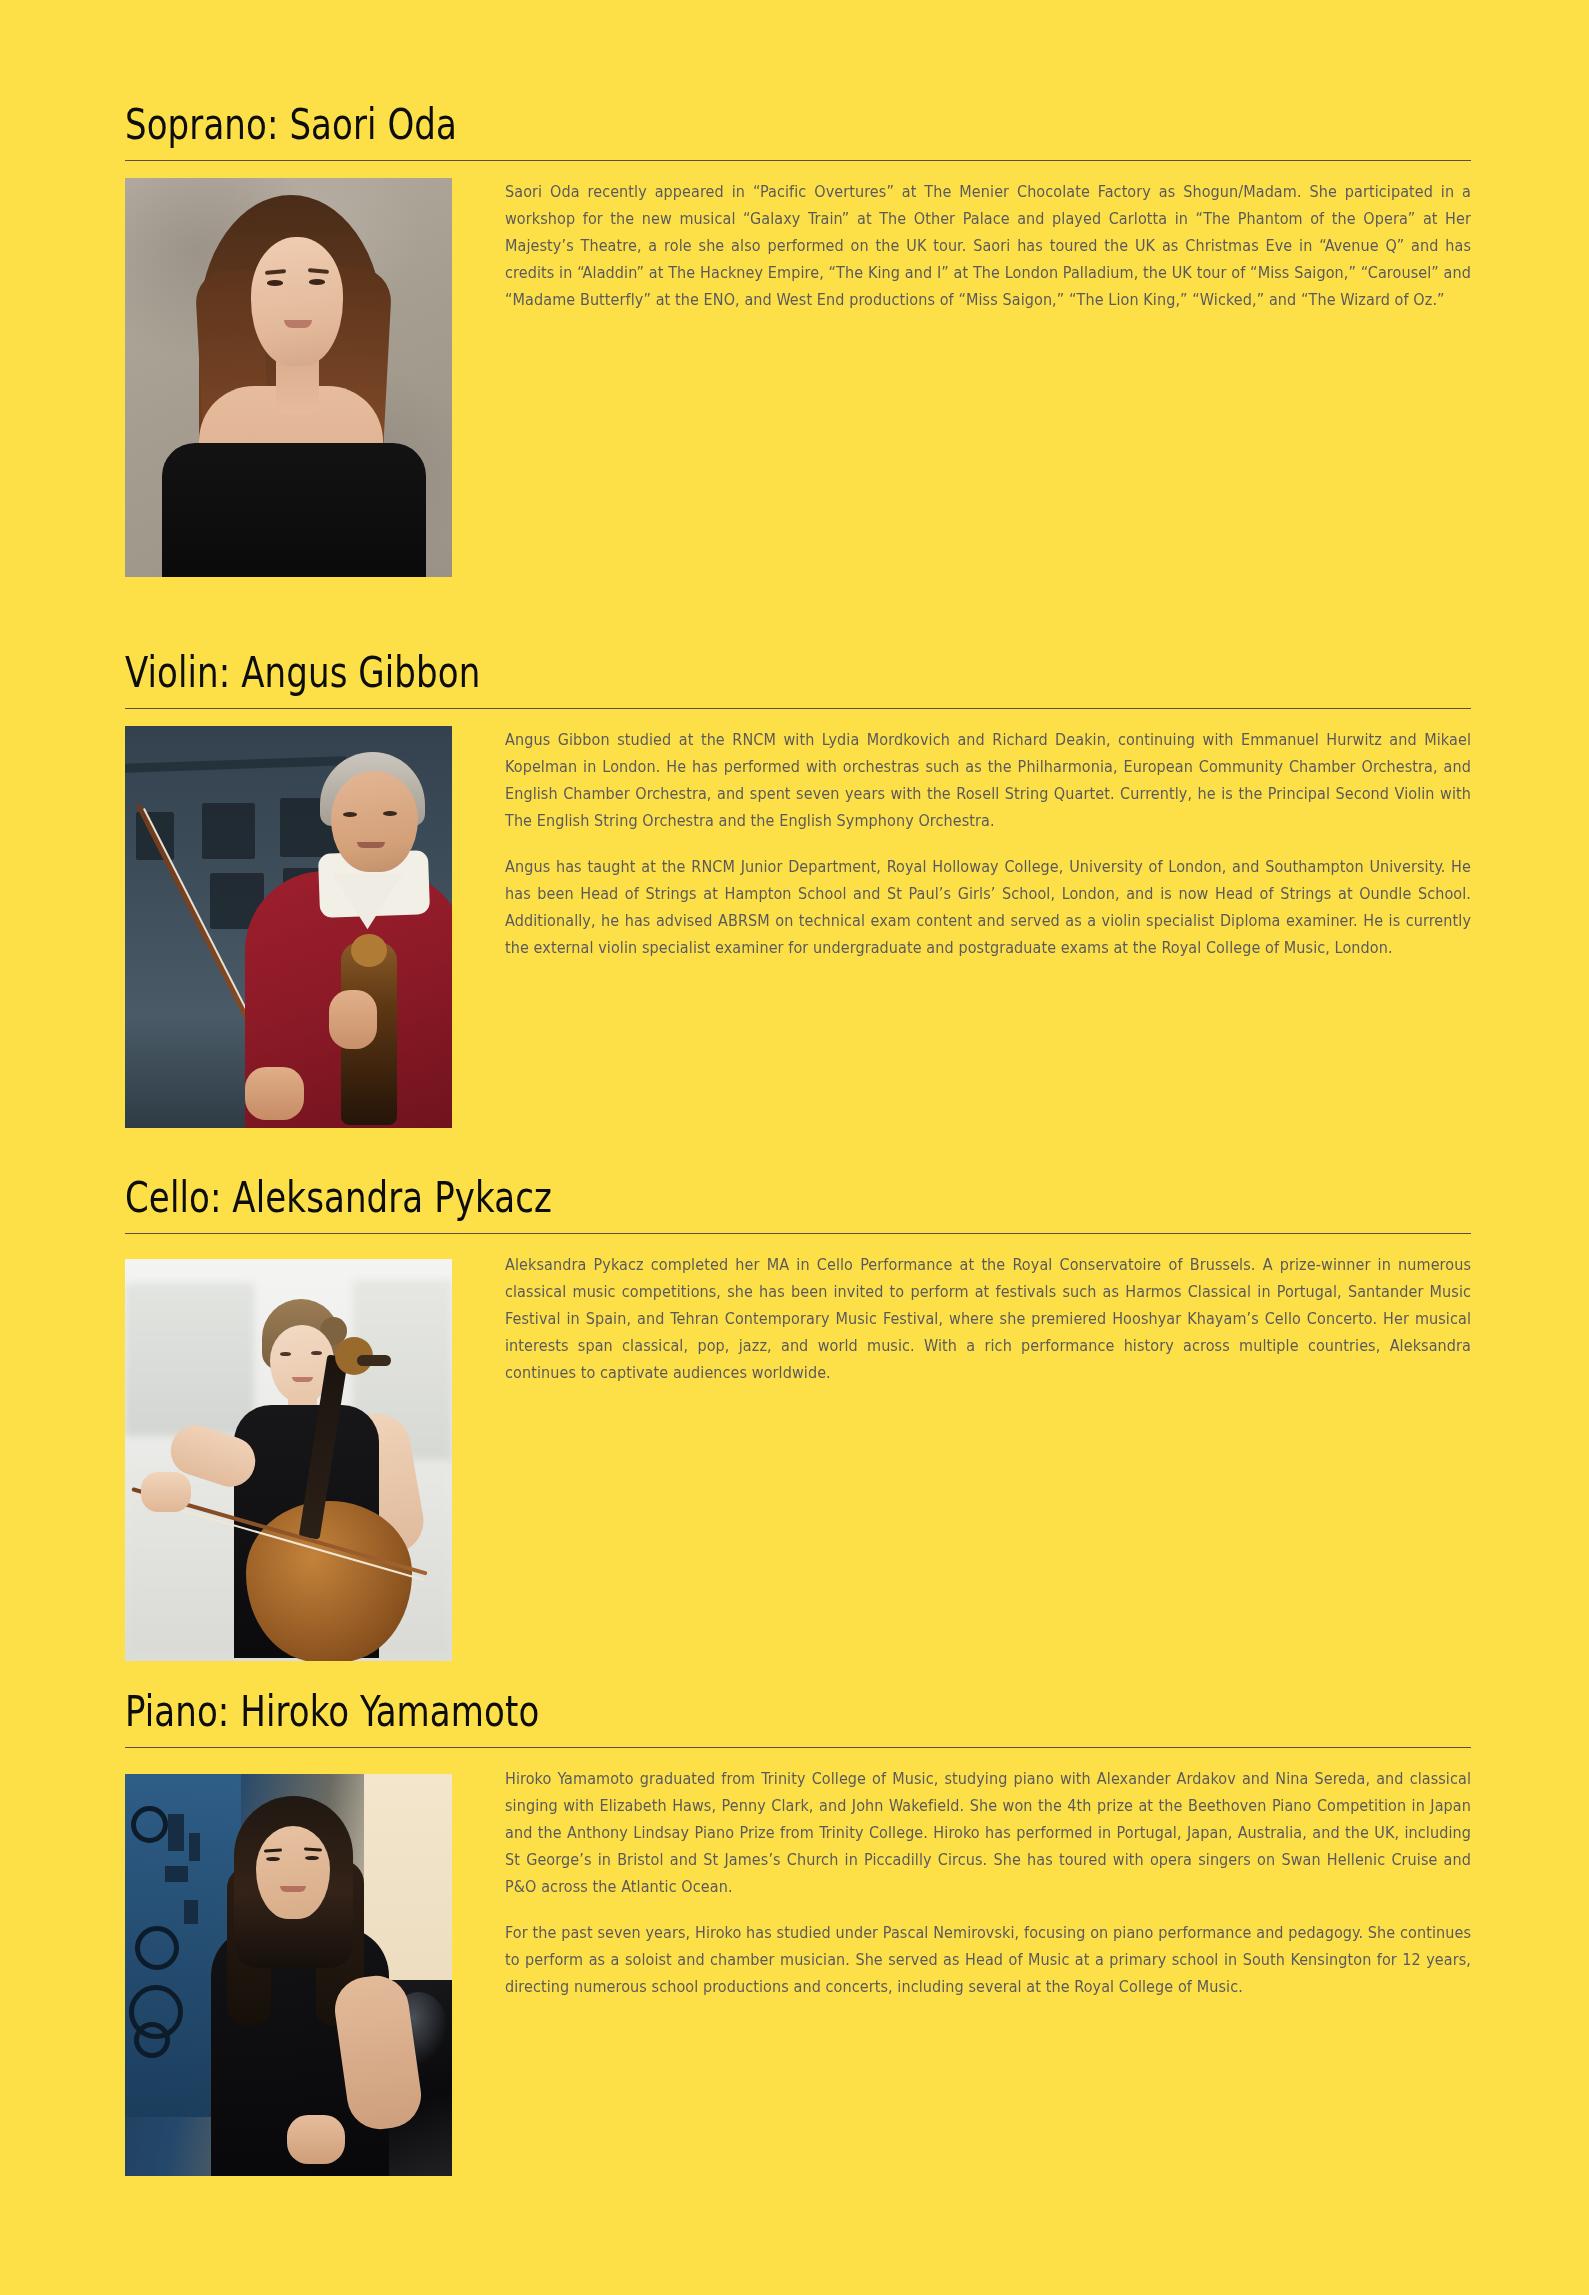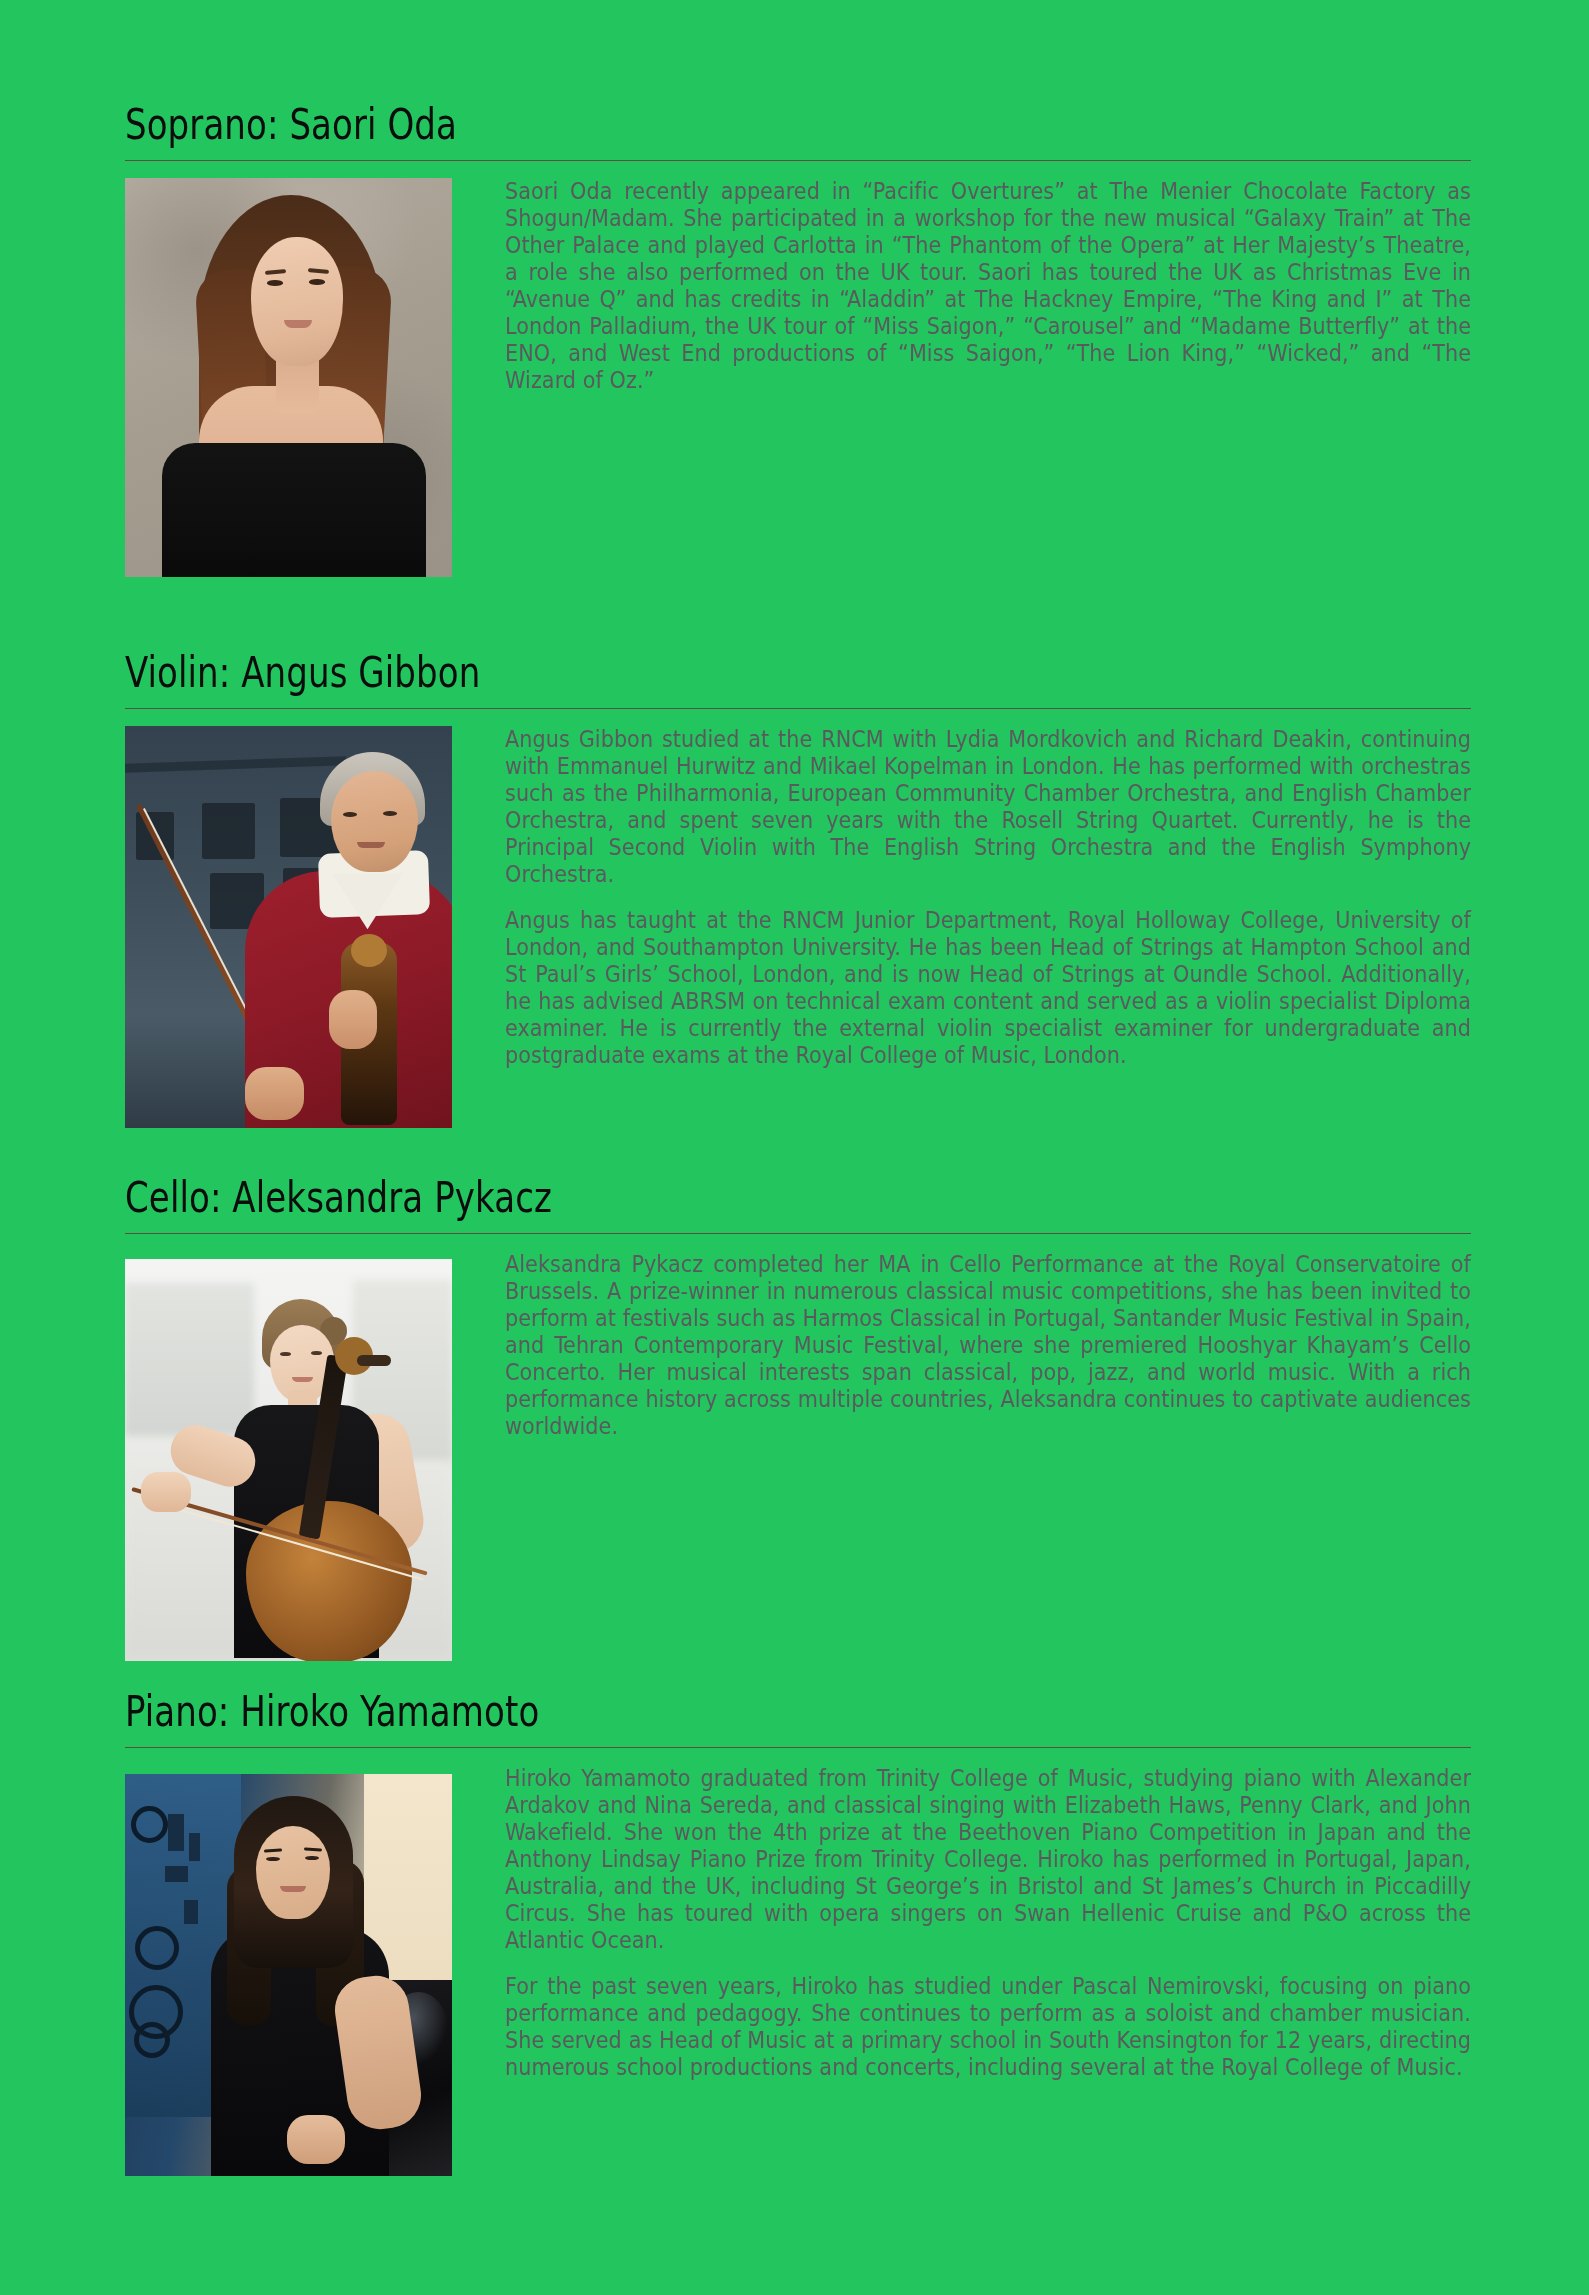--- a/index.html
+++ b/index.html
@@ -13,21 +13,21 @@
   body {
     font-family:"DejaVu Sans Condensed","Liberation Sans Narrow","Liberation Sans", sans-serif;
     color:#56565a;
     -webkit-font-smoothing:antialiased;
   }
 
   .page {
     position:relative;
     width:1589px;
     height:2295px;
-    background:#22c55e;
+    background:#fde047;
     padding:5px;
     overflow:hidden;
   }
 
   
   .section { position:absolute; left:125px; width:1346px; }
 
   .sec-head {
     font-family:"DejaVu Sans Condensed","Liberation Sans Narrow","Liberation Sans", sans-serif;
     font-size:43px;
@@ -56,21 +56,21 @@
     width:327px;
     height:399px;
     overflow:hidden;
     background:#cfc7bb;
   }
   .portrait.tall { height:402px; }
 
   .bio {
     margin-left:380px;
     width:966px;
-    font-size:23px;
+    font-size:16px;
     line-height:27px;
     text-align:justify;
     text-justify:inter-word;
     color:#5a5a5e;
     letter-spacing:0.1px;
   }
   .bio p + p { margin-top:19px; }
 
   
   .photo { position:absolute; inset:0; }

